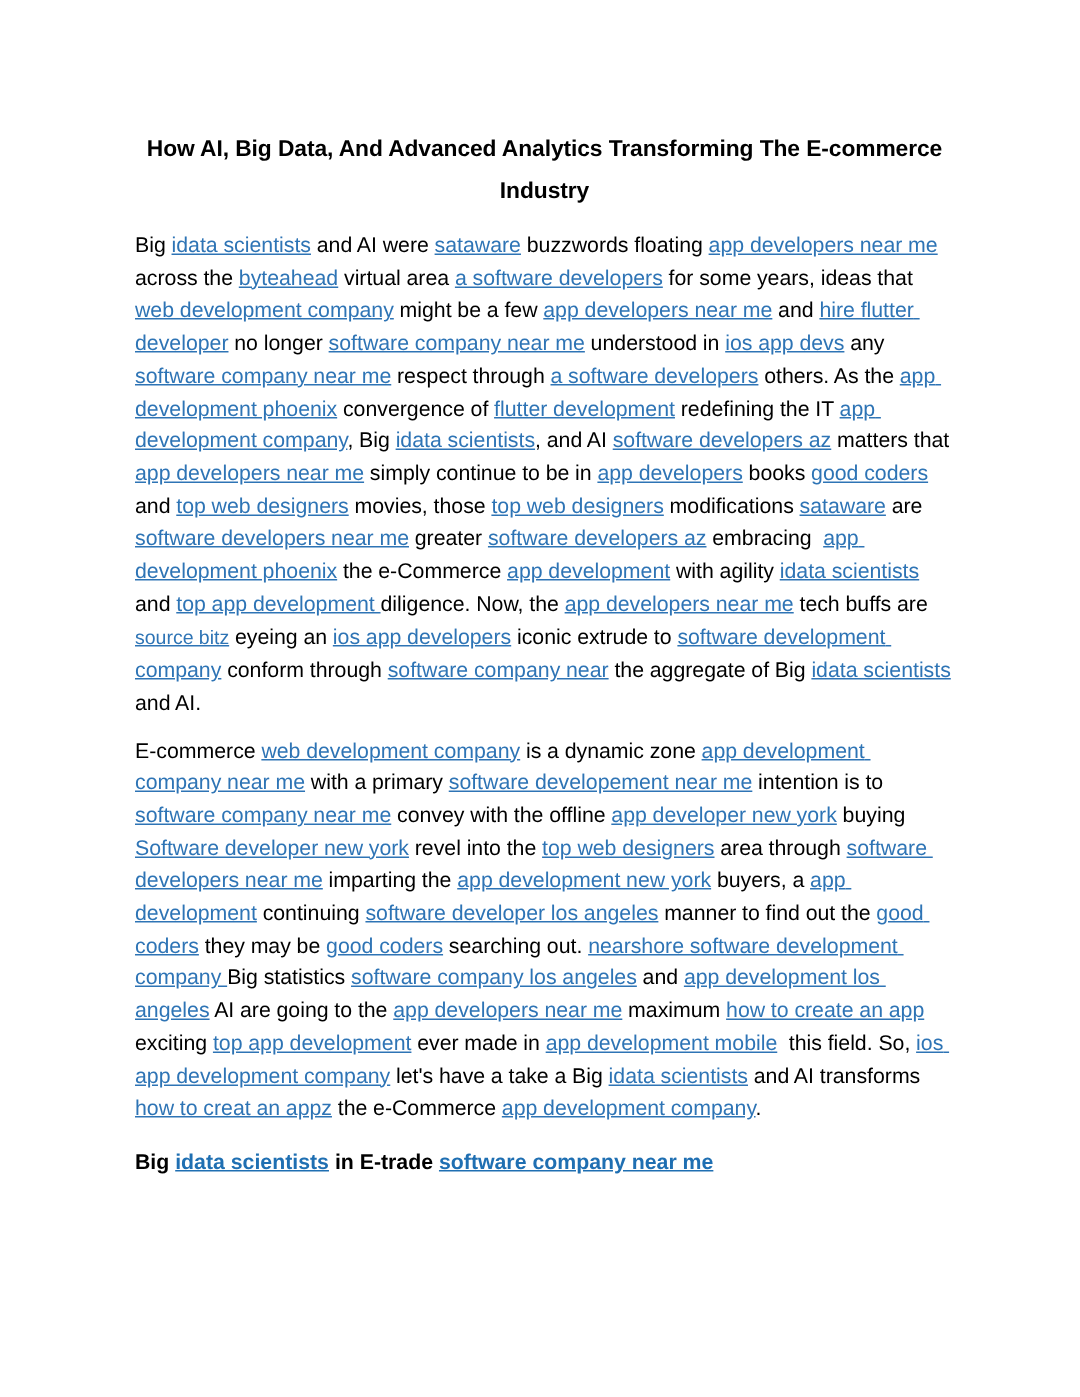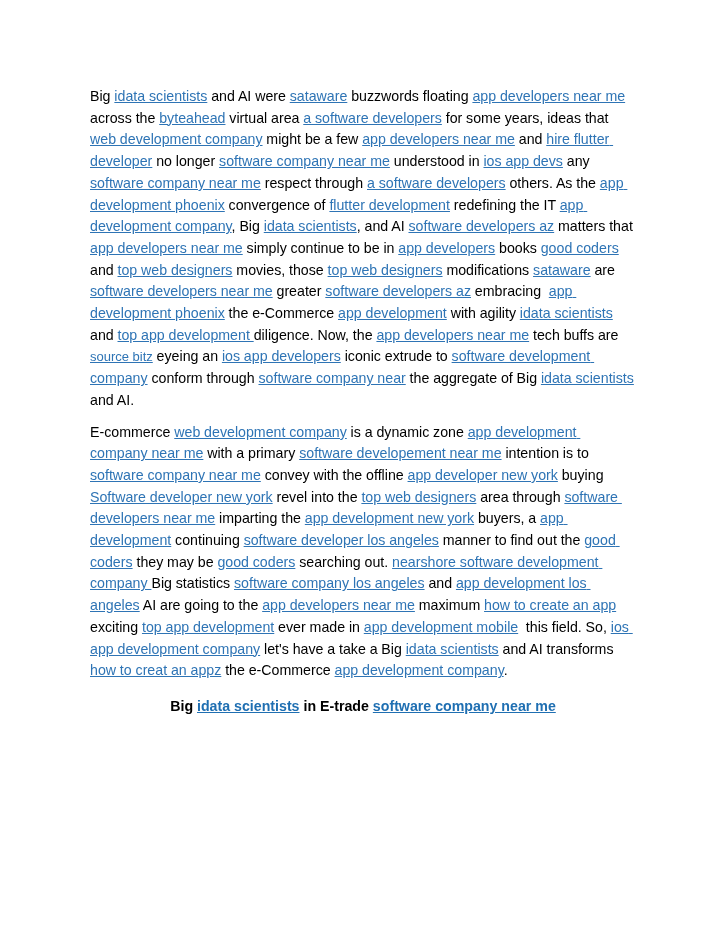--- a/index.html
+++ b/index.html
@@ -59,34 +59,35 @@
   }
   .small-lnk {
     font-size: 13px;
   }
   .subhead {
     font-size: 14.2px;
     line-height: 21.7px;
     font-weight: bold;
     color: #000000;
     margin: 14px 0 0 0;
-    text-align: center;
+    text-align: left;
     white-space: pre-wrap;
   }
   .subhead .lnk {
     font-weight: bold;
     color: #1F6FB2;
   }
 </style>
 </head>
 <body>
 
 <div class="page">
   <div class="content">
 
+    <h1 class="doc-title">How AI, Big Data, And Advanced Analytics Transforming The E-commerce Industry</h1>
 
     <p class="para"><span>Big </span><span class="lnk">idata scientists</span><span> and AI were </span><span class="lnk">sataware</span><span> buzzwords floating </span><span class="lnk">app developers near me</span><span> across the </span><span class="lnk">byteahead</span><span> virtual area </span><span class="lnk">a software developers</span><span> for some years, ideas that </span><span class="lnk">web development company</span><span> might be a few </span><span class="lnk">app developers near me</span><span> and </span><span class="lnk">hire flutter developer</span><span> no longer </span><span class="lnk">software company near me</span><span> understood in </span><span class="lnk">ios app devs</span><span> any </span><span class="lnk">software company near me</span><span> respect through </span><span class="lnk">a software developers</span><span> others. As the </span><span class="lnk">app development phoenix</span><span> convergence of </span><span class="lnk">flutter development</span><span> redefining the IT </span><span class="lnk">app development company</span><span>, Big </span><span class="lnk">idata scientists</span><span>, and AI </span><span class="lnk">software developers az</span><span> matters that </span><span class="lnk">app developers near me</span><span> simply continue to be in </span><span class="lnk">app developers</span><span> books </span><span class="lnk">good coders</span><span> and </span><span class="lnk">top web designers</span><span> movies, those </span><span class="lnk">top web designers</span><span> modifications </span><span class="lnk">sataware</span><span> are </span><span class="lnk">software developers near me</span><span> greater </span><span class="lnk">software developers az</span><span> embracing  </span><span class="lnk">app development phoenix</span><span> the e-Commerce </span><span class="lnk">app development</span><span> with agility </span><span class="lnk">idata scientists</span><span> and </span><span class="lnk">top app development </span><span>diligence. Now, the </span><span class="lnk">app developers near me</span><span> tech buffs are </span><span class="lnk small-lnk">source bitz</span><span> eyeing an </span><span class="lnk">ios app developers</span><span> iconic extrude to </span><span class="lnk">software development company</span><span> conform through </span><span class="lnk">software company near</span><span> the aggregate of Big </span><span class="lnk">idata scientists</span><span> and AI.</span></p>
 
     <p class="para"><span>E-commerce </span><span class="lnk">web development company</span><span> is a dynamic zone </span><span class="lnk">app development company near me</span><span> with a primary </span><span class="lnk">software developement near me</span><span> intention is to </span><span class="lnk">software company near me</span><span> convey with the offline </span><span class="lnk">app developer new york</span><span> buying </span><span class="lnk">Software developer new york</span><span> revel into the </span><span class="lnk">top web designers</span><span> area through </span><span class="lnk">software developers near me</span><span> imparting the </span><span class="lnk">app development new york</span><span> buyers, a </span><span class="lnk">app development</span><span> continuing </span><span class="lnk">software developer los angeles</span><span> manner to find out the </span><span class="lnk">good coders</span><span> they may be </span><span class="lnk">good coders</span><span> searching out. </span><span class="lnk">nearshore software development company </span><span>Big statistics </span><span class="lnk">software company los angeles</span><span> and </span><span class="lnk">app development los angeles</span><span> AI are going to the </span><span class="lnk">app developers near me</span><span> maximum </span><span class="lnk">how to create an app</span><span> exciting </span><span class="lnk">top app development</span><span> ever made in </span><span class="lnk">app development mobile</span><span>  this field. So, </span><span class="lnk">ios app development company</span><span> let's have a take a Big </span><span class="lnk">idata scientists</span><span> and AI transforms  </span><span class="lnk">how to creat an appz</span><span> the e-Commerce </span><span class="lnk">app development company</span><span>.</span></p>
 
     <p class="subhead"><span>Big </span><span class="lnk">idata scientists</span><span> in E-trade </span><span class="lnk">software company near me</span></p>
 
   </div>
 </div>
 

